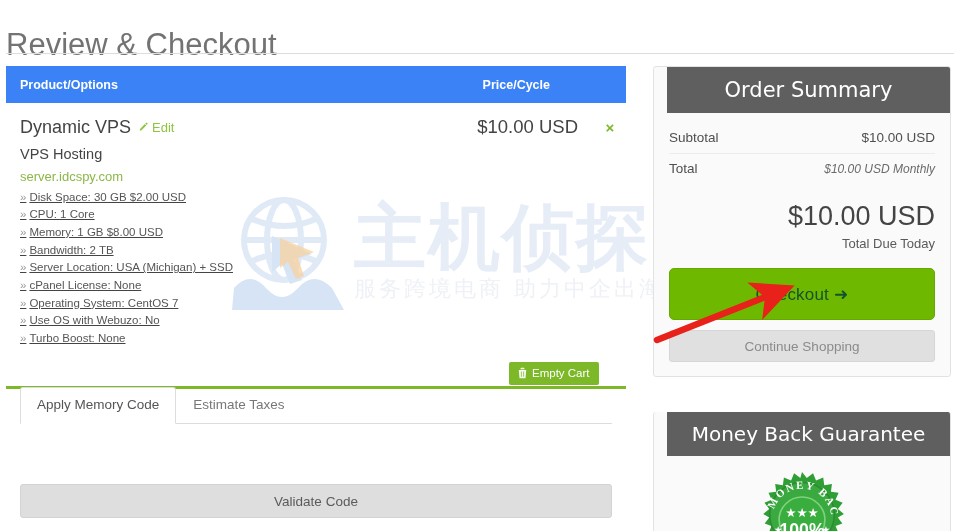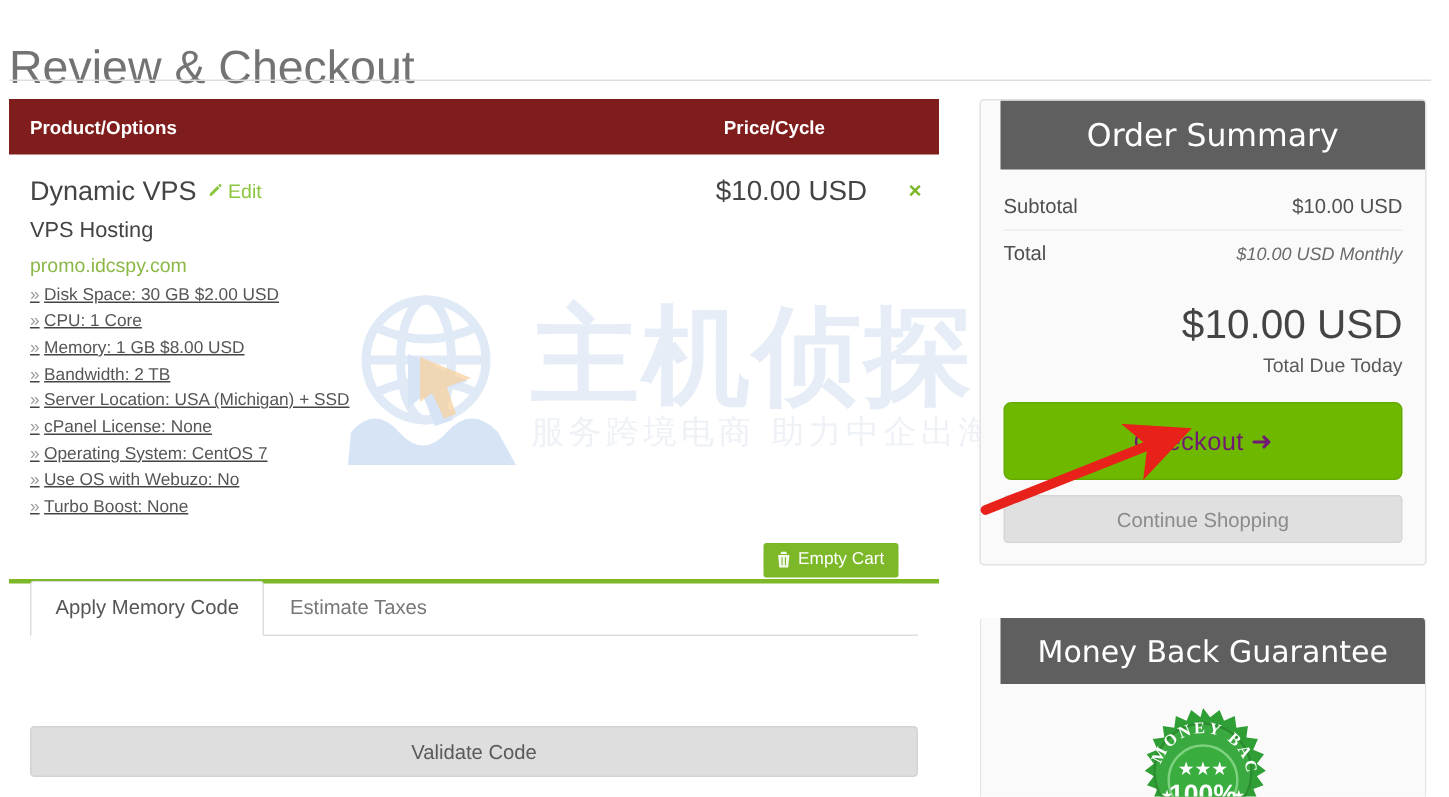--- a/index.html
+++ b/index.html
@@ -70,21 +70,21 @@
   }
 
   
   #cart {
     position: absolute;
     left: 6px; top: 66px;
     width: 620px;
   }
   #cart-head {
     height: 37px;
-    background: #7f1d1d;
+    background: #3b82f6;
     display: flex;
     align-items: center;
     color: #ffffff;
     font-size: 12.5px;
     font-weight: bold;
     gap: 23px;
   }
   #cart-head .c1 { padding-left: 14px; flex: 1 1 auto; }
   #cart-head .c2 { padding-right: 76px; text-align: right; }
 
@@ -278,21 +278,21 @@
     margin-top: 2px;
   }
   #checkout-btn {
     display: block;
     width: 100%;
     margin-top: 14px;
     height: 52px;
     background: #6fb800;
     border: 1px solid #66a900;
     border-radius: 5px;
-    color: #701a75;
+    color: #14532d;
     font-size: 17px;
     font-family: "Liberation Sans", sans-serif;
     cursor: pointer;
     letter-spacing: .2px;
   }
   #continue-btn {
     display: block;
     width: 100%;
     margin-top: 10px;
     height: 32px;
@@ -370,21 +370,21 @@
           <div class="prod-name">
             <span>Dynamic VPS</span>
             <a class="edit-link" href="#">
               <svg width="11" height="11" viewBox="0 0 16 16">
                 <path d="M11.6 1.4a1.4 1.4 0 0 1 2 2l-.9.9-2-2 .9-.9zM10 3l2 2-7 7-2.6.6.6-2.6 7-7z" fill="#8cc63e"></path>
               </svg>
               <span>Edit</span>
             </a>
           </div>
           <div class="prod-sub">VPS Hosting</div>
-          <div class="prod-domain">promo.idcspy.com</div>
+          <div class="prod-domain">server.idcspy.com</div>
           <ul id="opts">
               <li><span class="caret">»</span><span>Disk Space: 30 GB $2.00 USD</span></li>
               <li><span class="caret">»</span><span>CPU: 1 Core</span></li>
               <li><span class="caret">»</span><span>Memory: 1 GB $8.00 USD</span></li>
               <li><span class="caret">»</span><span>Bandwidth: 2 TB</span></li>
               <li><span class="caret">»</span><span>Server Location: USA (Michigan) + SSD</span></li>
               <li><span class="caret">»</span><span>cPanel License: None</span></li>
               <li><span class="caret">»</span><span>Operating System: CentOS 7</span></li>
               <li><span class="caret">»</span><span>Use OS with Webuzo: No</span></li>
               <li><span class="caret">»</span><span>Turbo Boost: None</span></li>

